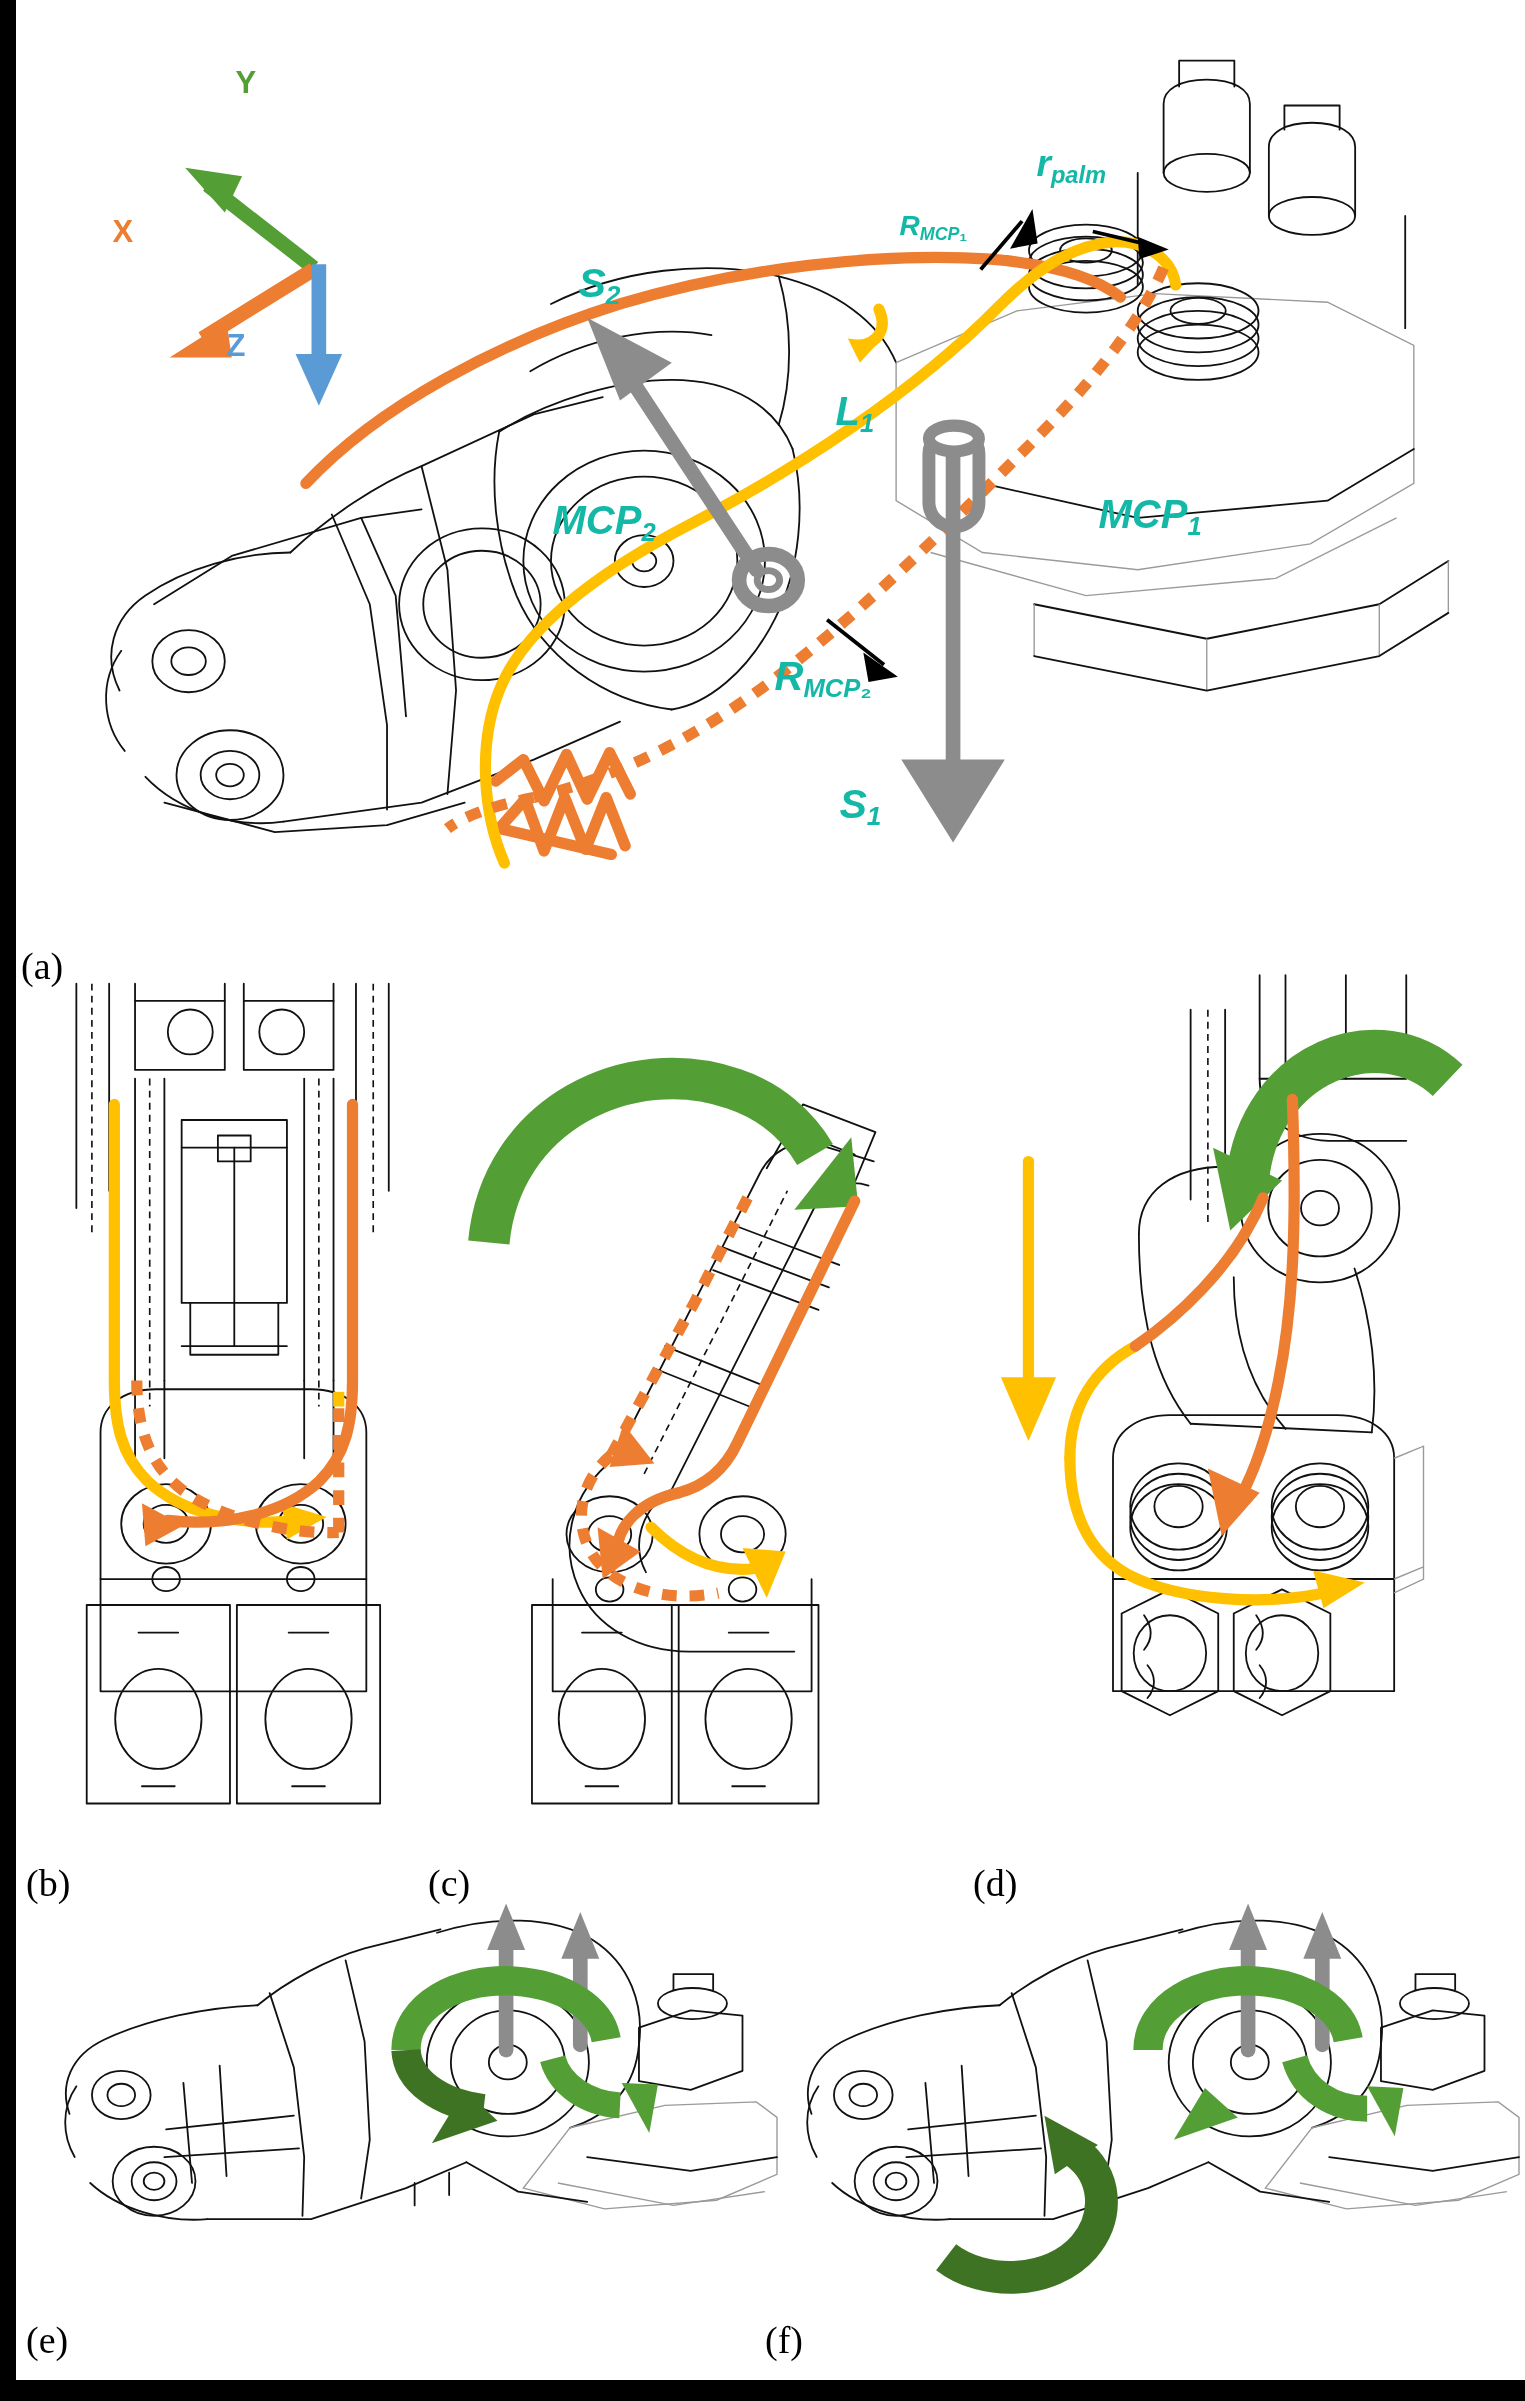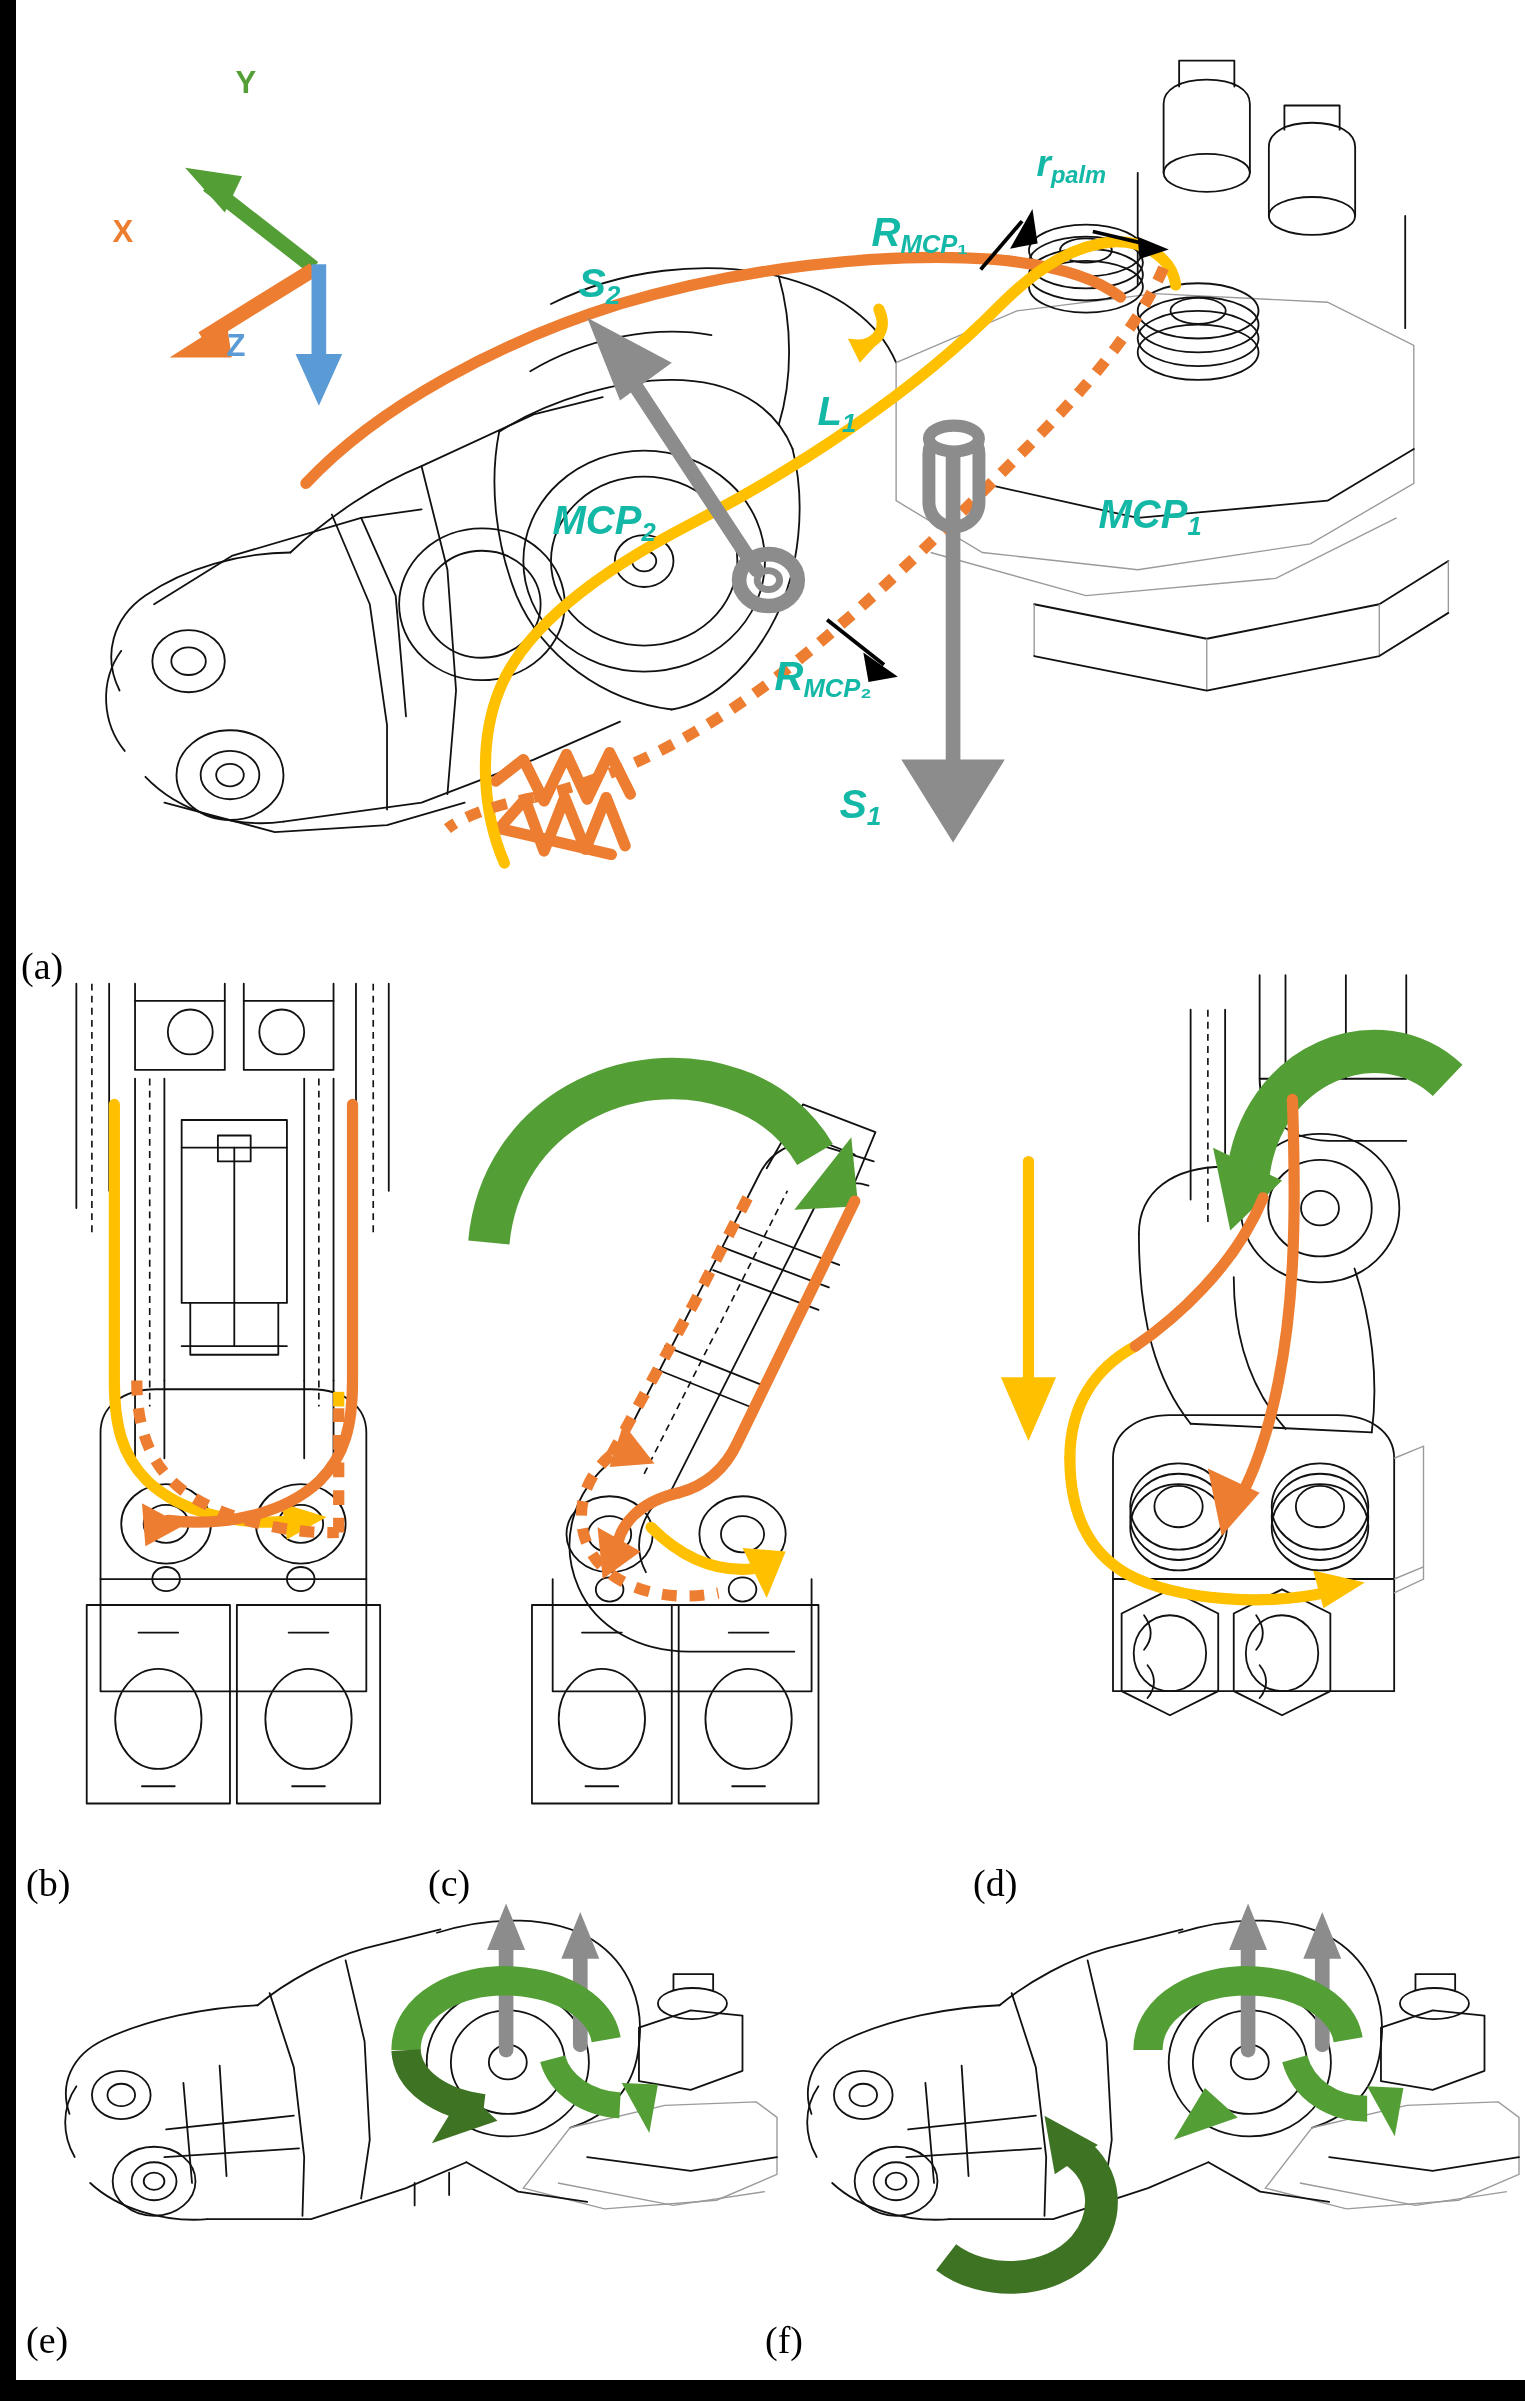--- a/index.html
+++ b/index.html
@@ -161,27 +161,27 @@
       </g>
     </svg>
 
     <div class="axlabel" style="left:220px;top:67px;color:#549E36;font-weight:600;">Y</div>
     <div class="axlabel" style="left:97px;top:216px;color:#ED7D31;font-weight:600;">X</div>
     <div class="axlabel" style="left:211px;top:330px;color:#5B9BD5;font-weight:600;">Z</div>
 
     <div class="mlabel" style="left:1021px;top:145px;font-size:37px;">
       <span>r</span><sub>palm</sub>
     </div>
-    <div class="mlabel" style="left:856px;top:212px;font-size:40px;">
+    <div class="mlabel" style="left:884px;top:212px;font-size:28px;">
       <span>R</span><sub>MCP<span style="font-style:normal;">₁</span></sub>
     </div>
     <div class="mlabel" style="left:563px;top:263px;font-size:41px;">
       <span>S</span><sub>2</sub>
     </div>
-    <div class="mlabel" style="left:802px;top:391px;font-size:40px;">
+    <div class="mlabel" style="left:820px;top:391px;font-size:40px;">
       <span>L</span><sub>1</sub>
     </div>
     <div class="mlabel" style="left:537px;top:500px;font-size:40px;">
       <span>MCP</span><sub>2</sub>
     </div>
     <div class="mlabel" style="left:1039px;top:494px;font-size:40px;margin-left:44px;">
       <span>MCP</span><sub>1</sub>
     </div>
     <div class="mlabel" style="left:759px;top:656px;font-size:40px;">
       <span>R</span><sub>MCP<span style="font-style:normal;">₂</span></sub>

